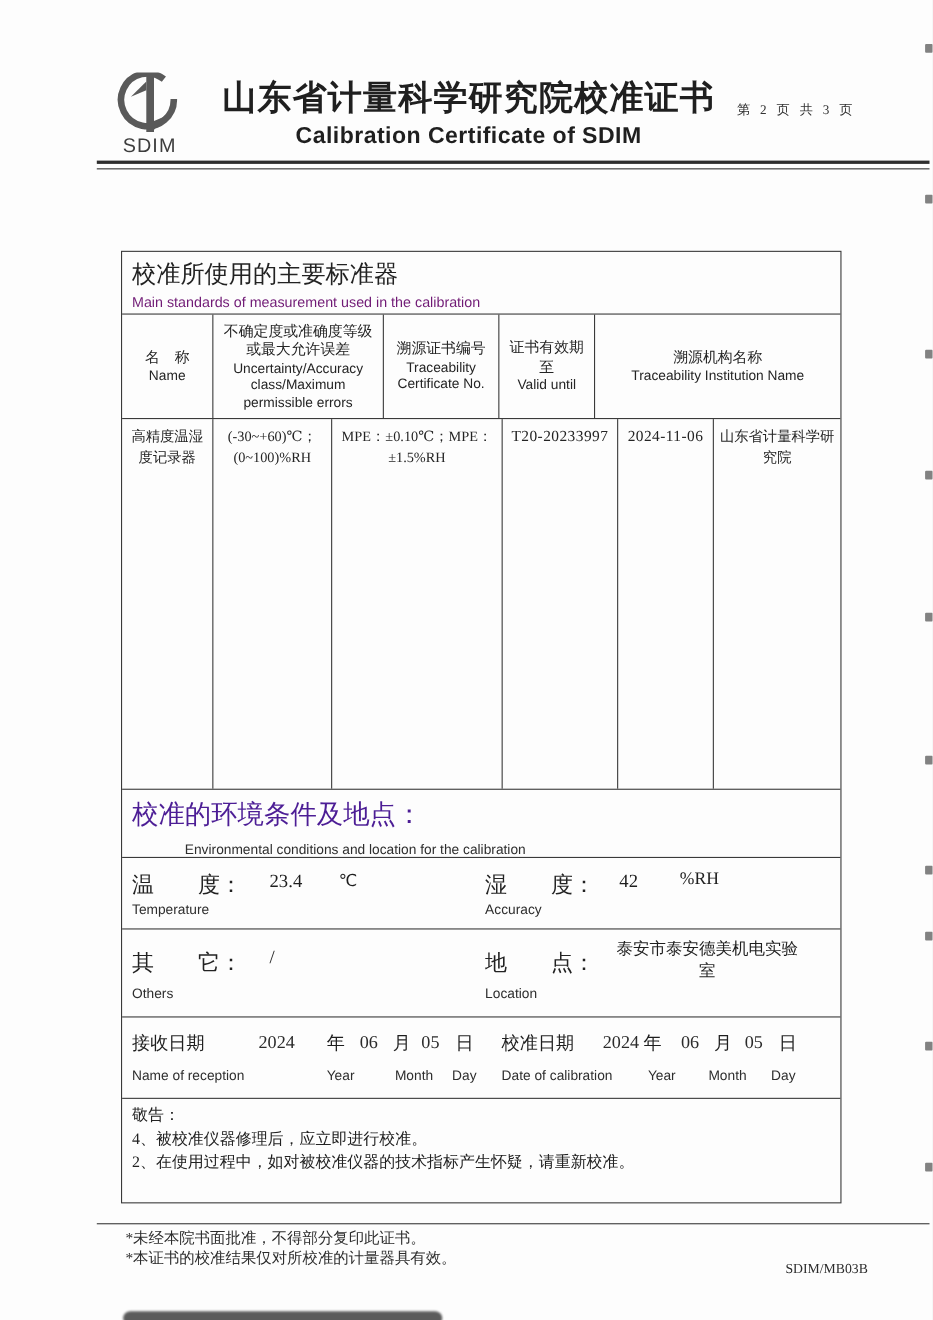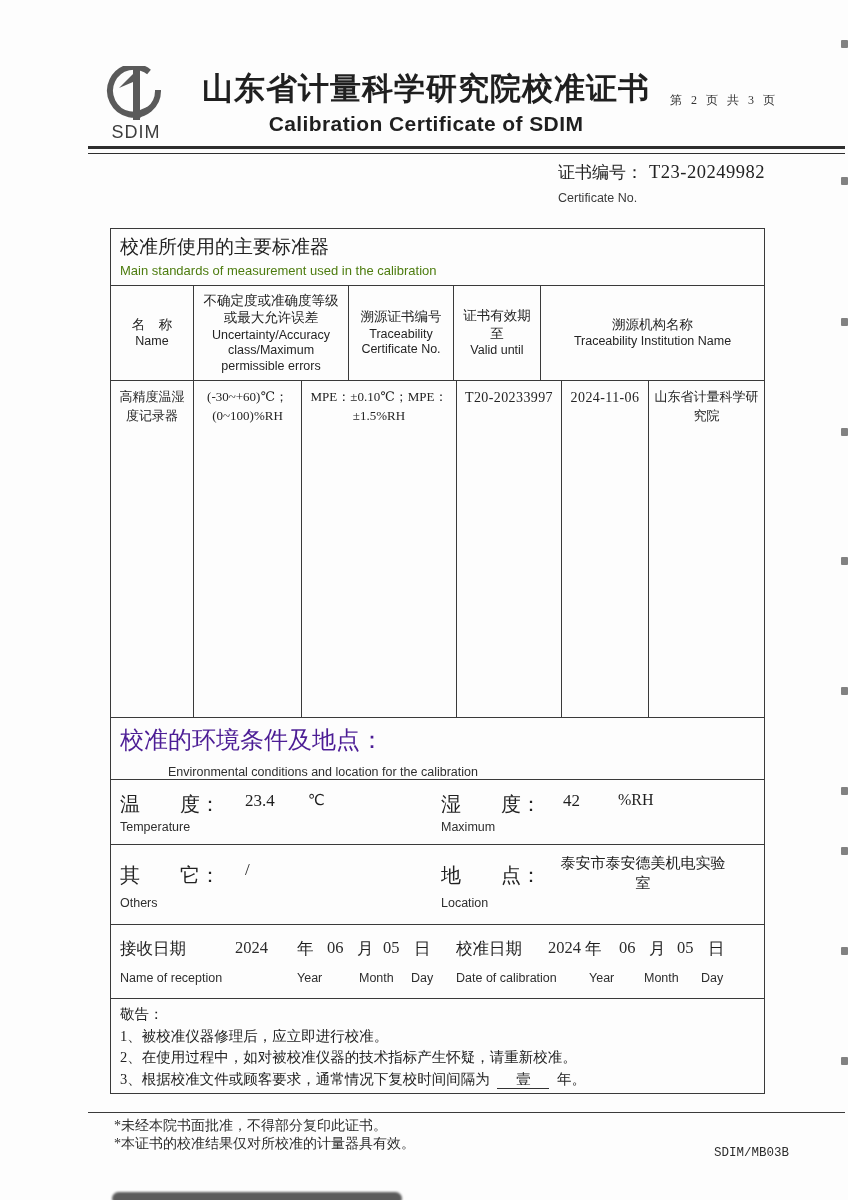--- a/index.html
+++ b/index.html
@@ -26,22 +26,22 @@
   
   .cert{position:absolute;left:558px;top:161px;}
   .cert-line{font-size:17px;color:#222;}
   .cert-line .num{font-family:"Liberation Serif",serif;font-size:18.5px;letter-spacing:.5px;margin-left:6px;}
   .cert-en{font-size:12.5px;color:#3a3a3a;margin-top:7px;}
   
   .doc-table{position:absolute;left:110px;top:228px;width:655px;box-sizing:border-box;
     border:1.6px solid #3a3a3a;background:transparent;}
   .trow{box-sizing:border-box;border-bottom:1.4px solid #3a3a3a;position:relative;}
   .row-a{height:57px;padding:5px 9px;}
-  .row-a .cn{font-size:19px;color:#222;}
-  .row-a .en{font-size:13px;margin-top:3px;color:#4d7c0f;}
+  .row-a .cn{font-size:22px;color:#222;}
+  .row-a .en{font-size:13px;margin-top:3px;color:#701a75;}
   .row-b{height:95px;display:flex;}
   .row-c{height:337px;display:flex;}
   .cellh,.celld{box-sizing:border-box;border-right:1.4px solid #3a3a3a;}
   .cellh:last-child,.celld:last-child{border-right:none;}
   .cellh{display:flex;flex-direction:column;justify-content:center;align-items:center;
     text-align:center;padding:2px 5px;font-size:13.5px;line-height:1.3;color:#242424;}
   .cellh .en{font-size:12.5px;line-height:1.25;margin-top:1px;}
   .celld{text-align:center;padding:7px 3px 0 3px;font-size:13px;line-height:1.45;color:#242424;}
   .c0{flex:0 0 83px;justify-content:center;} .c1{flex:0 0 108px;} .c2{flex:0 0 155px;}
   .c3{flex:0 0 105px;} .c4{flex:0 0 87px;} .c5{flex:1 1 auto;}
@@ -63,21 +63,21 @@
   .row-h{height:94px;border-bottom:none;padding:5px 9px;
     font-family:"Liberation Serif","DejaVu Serif",serif;font-size:14.5px;line-height:21.5px;color:#222;}
   .interval{display:inline-block;min-width:52px;text-align:center;
     border-bottom:1.2px solid #333;margin:0 4px;line-height:17px;}
   
   .footer-rule{position:absolute;left:88px;right:3px;top:1112px;border-top:1.6px solid #3b3b3b;}
   .fnote{position:absolute;left:114px;font-size:14px;color:#2c2c2c;white-space:nowrap;
     font-family:"Liberation Serif","DejaVu Serif",serif;}
   .fn1{top:1117px;} .fn2{top:1135px;}
   .form-code{position:absolute;left:714px;top:1146px;font-size:12.5px;color:#2c2c2c;
-    font-family:Liberation Mono, monospace;}
+    font-family:Liberation Serif, serif;}
   .smudge{position:absolute;left:112px;top:1192px;width:290px;height:13px;background:#454545;
     border-radius:7px;filter:blur(1.2px);opacity:.88;}
   .edge-mark{position:absolute;right:0;width:7px;height:8px;background:#4d4d4d;opacity:.7;border-radius:1px;}
 </style>
 </head>
 <body>
 
 <div class="page">
 
   <div class="logo">
@@ -92,26 +92,20 @@
       </g>
     </svg>
     <div class="logo-text">SDIM</div>
   </div>
 
   <div class="title-cn">山东省计量科学研究院校准证书</div>
   <div class="page-info serif">第 2 页 共 3 页</div>
   <div class="title-en">Calibration Certificate of SDIM</div>
   <div class="rule-double"></div>
 
-  <div class="cert">
-    <div class="cert-line">
-      <span>证书编号：</span><span class="num">T23-20249982</span>
-    </div>
-    <div class="cert-en">Certificate No.</div>
-  </div>
 
   <div class="doc-table">
 
     <div class="trow row-a">
       <div class="cn">校准所使用的主要标准器</div>
       <div class="en">Main standards of measurement used in the calibration</div>
     </div>
 
     <div class="trow row-b">
       <div class="cellh c0">
@@ -151,21 +145,21 @@
     </div>
 
     <div class="trow row-e">
       <span class="abs lbl-cn" style="left:9px;top:11px;">温　　度：</span>
       <span class="abs val" style="left:134px;top:11px;">23.4</span>
       <span class="abs unit" style="left:197px;top:11px;">℃</span>
       <span class="abs lbl-en" style="left:9px;top:40px;">Temperature</span>
       <span class="abs lbl-cn" style="left:330px;top:11px;">湿　　度：</span>
       <span class="abs val" style="left:452px;top:11px;">42</span>
       <span class="abs unit mono-serif" style="left:507px;top:11px;font-size:16px;">%RH</span>
-      <span class="abs lbl-en" style="left:330px;top:40px;">Maximum</span>
+      <span class="abs lbl-en" style="left:330px;top:40px;">Accuracy</span>
     </div>
 
     <div class="trow row-f">
       <span class="abs lbl-cn" style="left:9px;top:17px;">其　　它：</span>
       <span class="abs val" style="left:134px;top:15px;">/</span>
       <span class="abs lbl-en" style="left:9px;top:51px;">Others</span>
       <span class="abs lbl-cn" style="left:330px;top:17px;">地　　点：</span>
       <span class="loc-val" style="left:448px;top:8px;">泰安市泰安德美机电实验室</span>
       <span class="abs lbl-en" style="left:330px;top:51px;">Location</span>
     </div>
@@ -191,27 +185,22 @@
       <span class="abs lbl-en" style="left:248px;top:46px;">Month</span>
       <span class="abs lbl-en" style="left:300px;top:46px;">Day</span>
       <span class="abs lbl-en" style="left:345px;top:46px;">Date of calibration</span>
       <span class="abs lbl-en" style="left:478px;top:46px;">Year</span>
       <span class="abs lbl-en" style="left:533px;top:46px;">Month</span>
       <span class="abs lbl-en" style="left:590px;top:46px;">Day</span>
     </div>
 
     <div class="trow row-h">
       <div>敬告：</div>
-      <div>1、被校准仪器修理后，应立即进行校准。</div>
+      <div>4、被校准仪器修理后，应立即进行校准。</div>
       <div>2、在使用过程中，如对被校准仪器的技术指标产生怀疑，请重新校准。</div>
-      <div>
-        <span>3、根据校准文件或顾客要求，通常情况下复校时间间隔为</span>
-        <span class="interval">壹</span>
-        <span>年。</span>
-      </div>
     </div>
 
   </div>
 
   <div class="footer-rule"></div>
   <div class="fnote fn1">*未经本院书面批准，不得部分复印此证书。</div>
   <div class="fnote fn2">*本证书的校准结果仅对所校准的计量器具有效。</div>
   <div class="form-code">SDIM/MB03B</div>
 
   <div class="smudge"></div>

